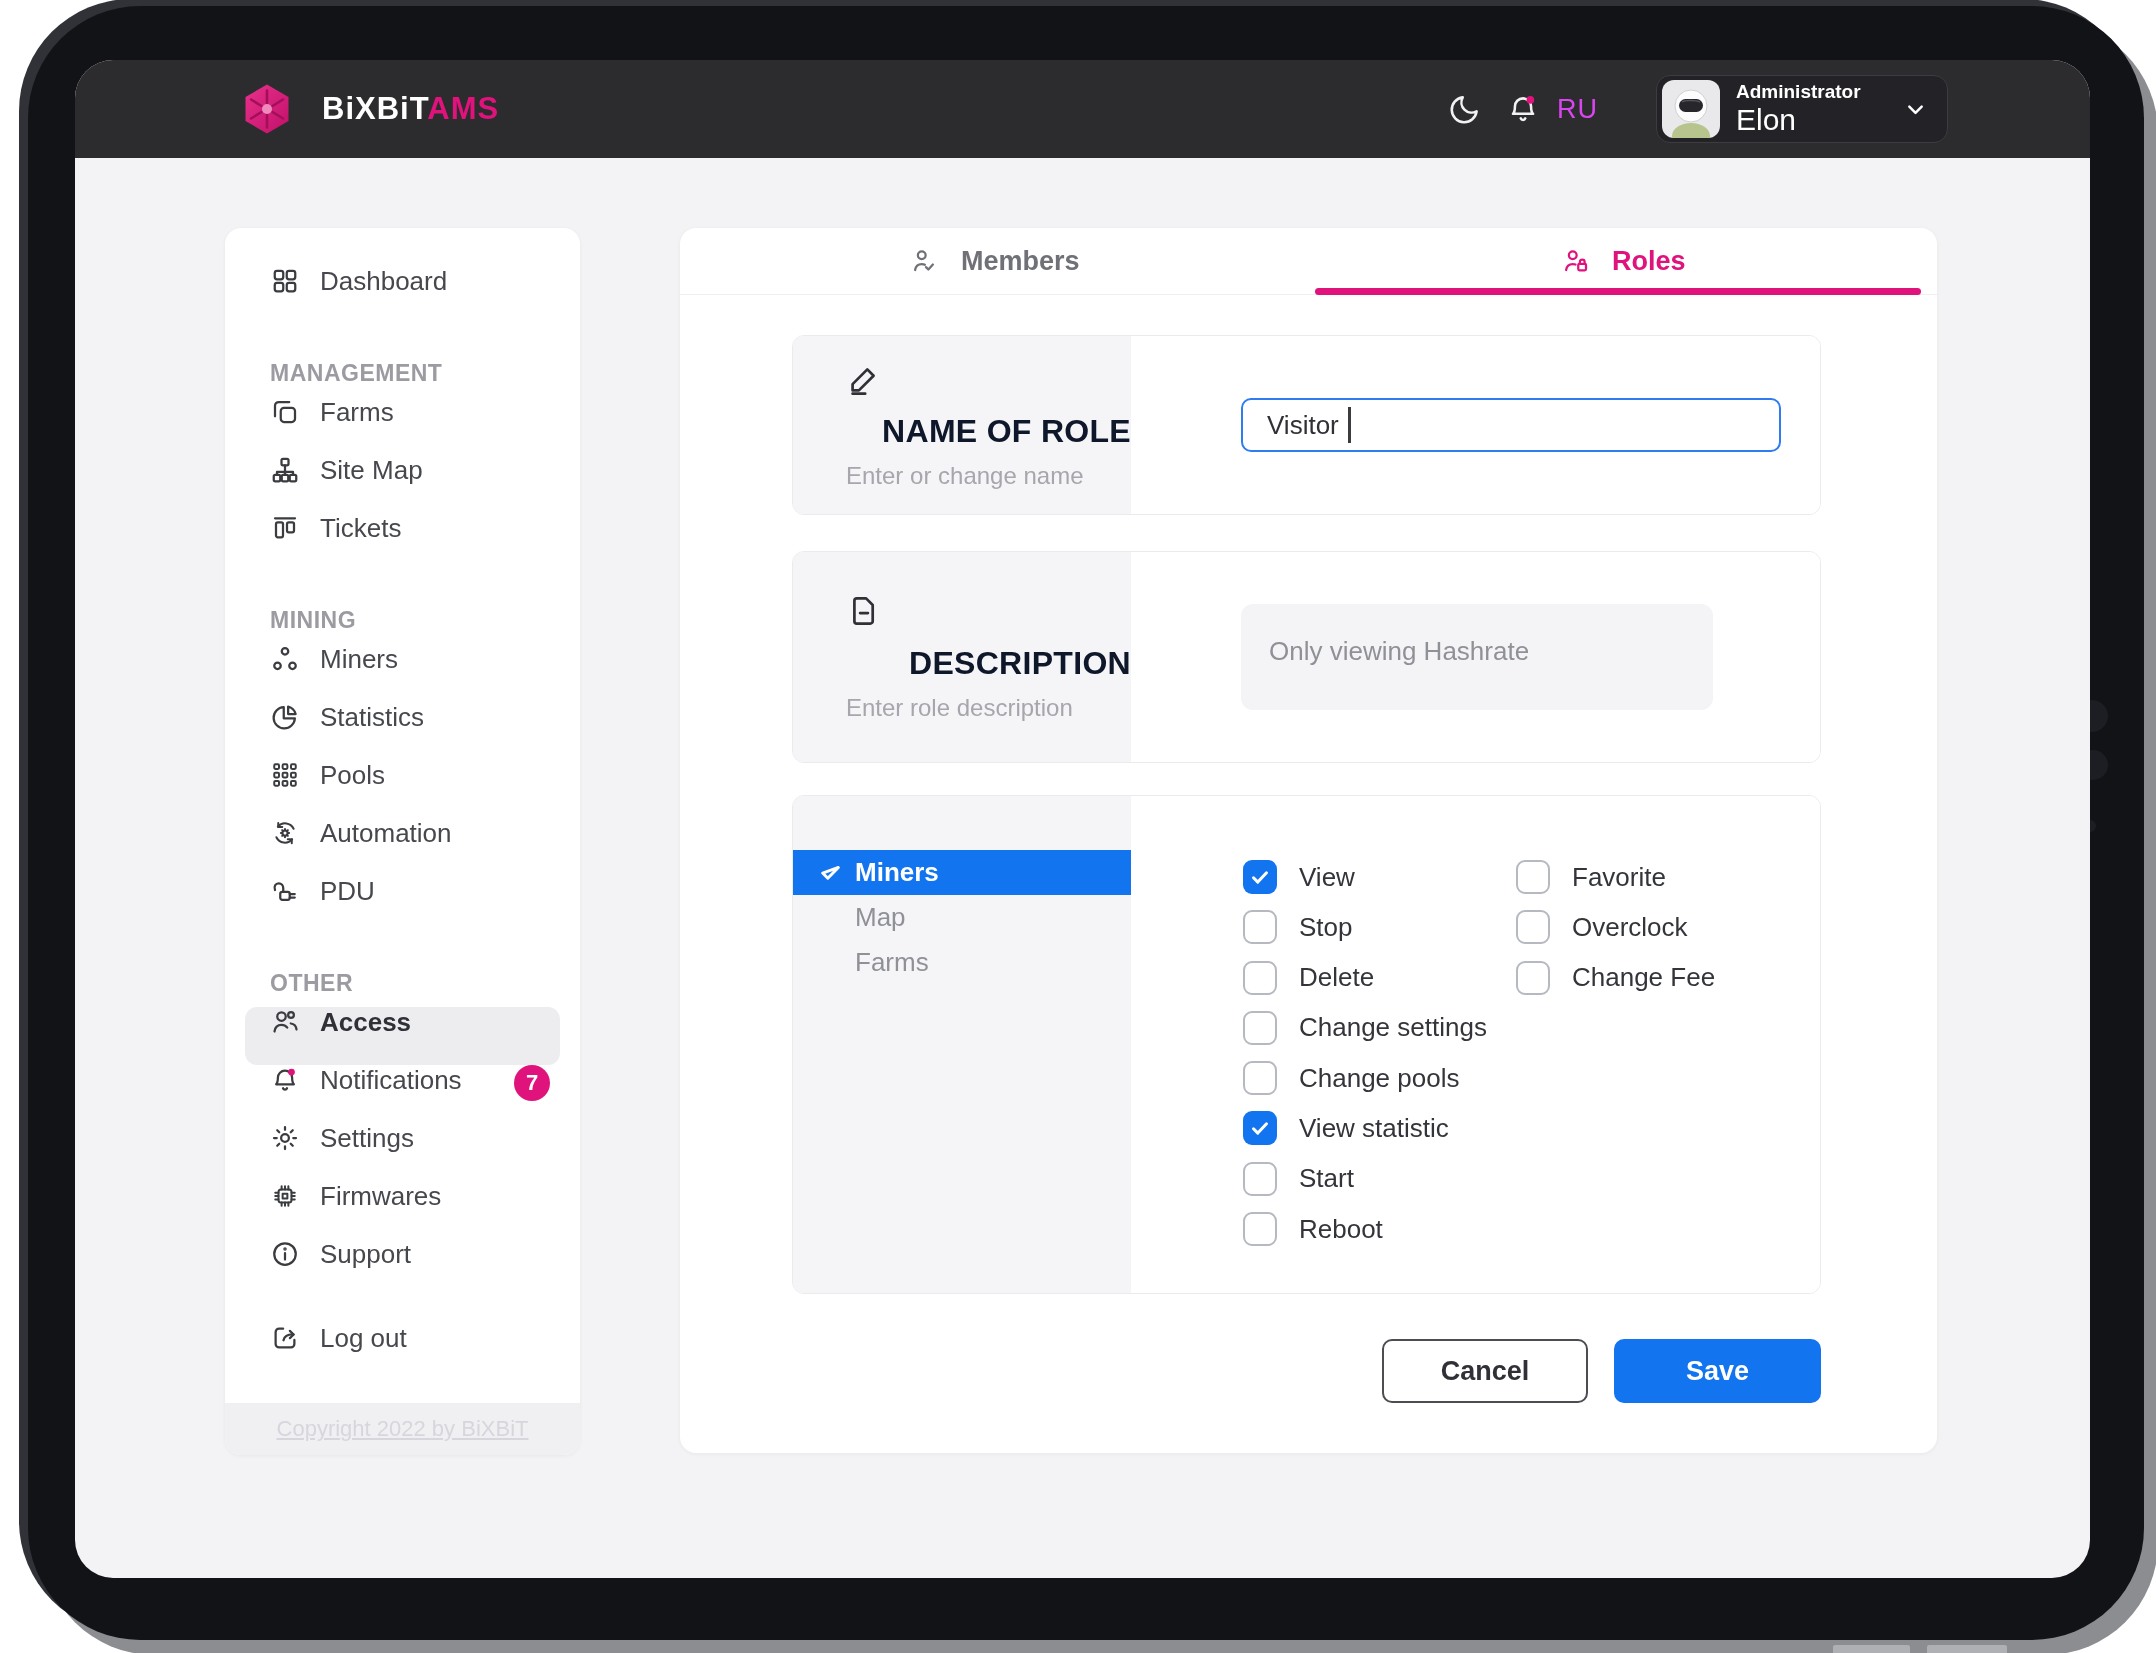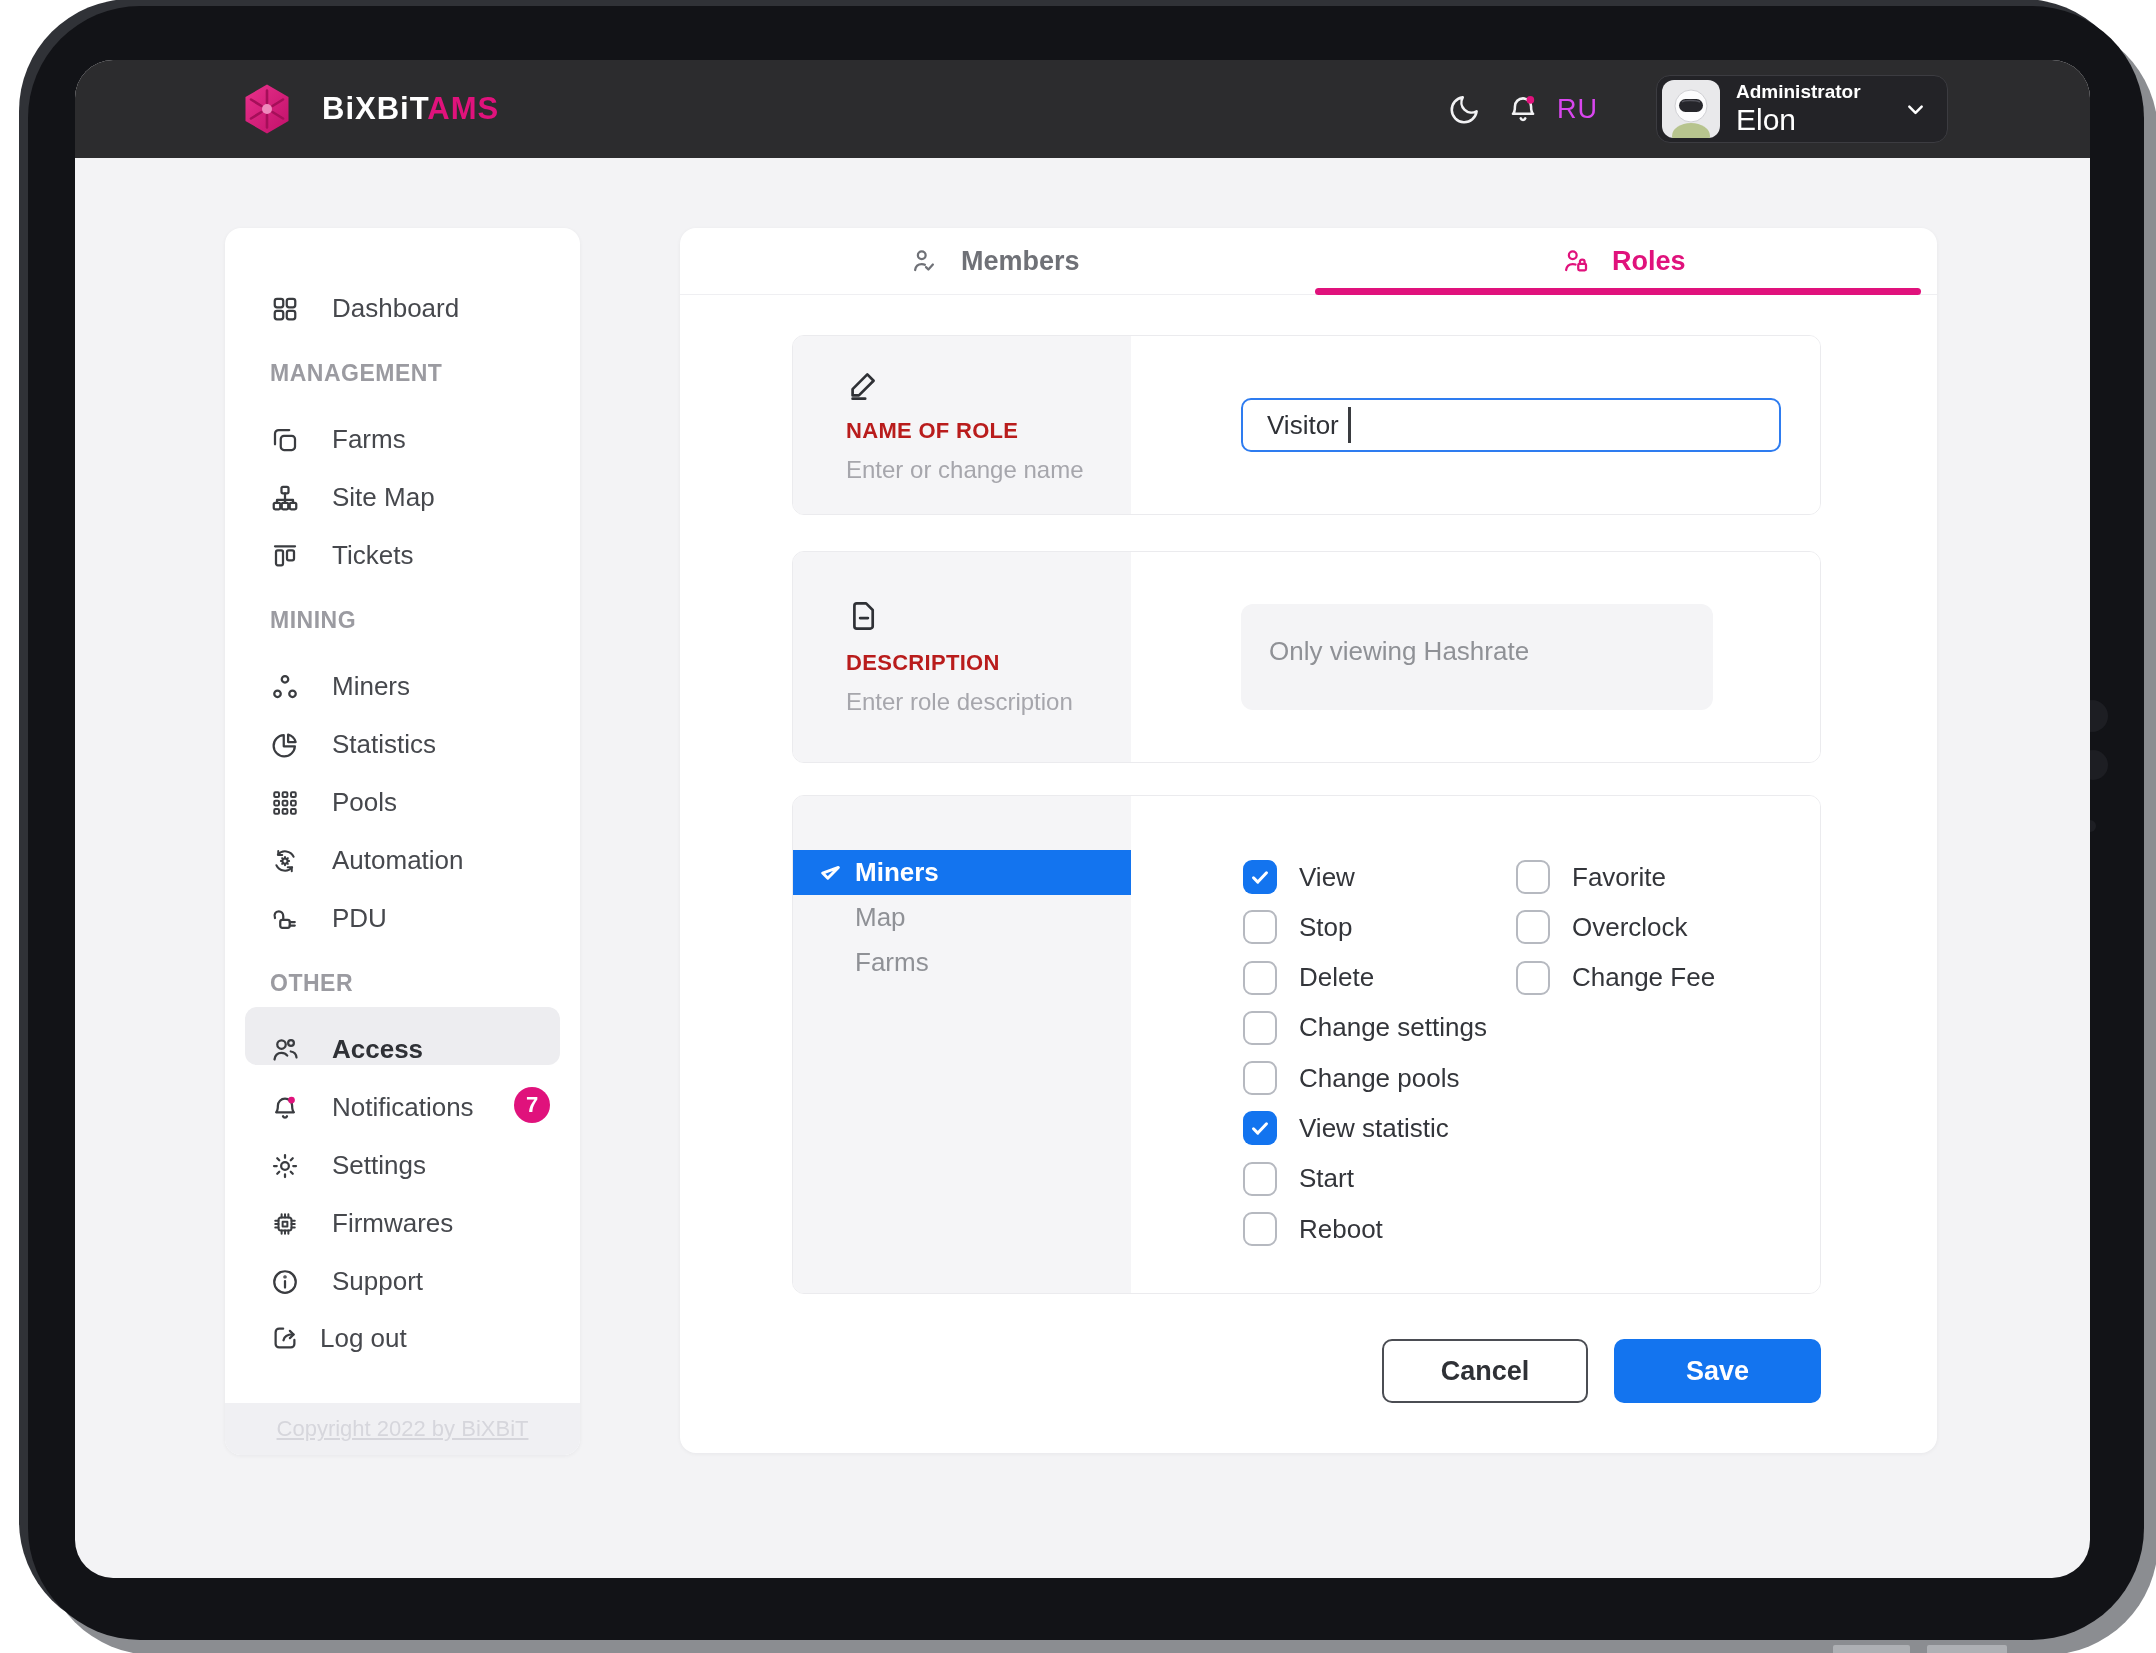--- a/index.html
+++ b/index.html
@@ -39,21 +39,21 @@
   .user-role{font-size:19px;font-weight:700;color:#ffffff;}
   .user-name{font-size:30px;color:#ffffff;}
   .user-chevron{margin-left:auto;width:27px;height:27px;color:#ffffff;}
   .user-chevron svg{width:100%;height:100%;display:block;}
 
   
   .sidebar{position:absolute;left:150px;top:168px;width:355px;height:1227px;background:#ffffff;
            border-radius:16px;display:flex;flex-direction:column;box-shadow:0 1px 4px rgba(25,25,45,.05);}
   .side-nav{flex:1;padding:38px 20px 0 45px;}
   .section-title{margin:36px 0 10px;font-size:23px;font-weight:700;letter-spacing:.5px;color:#9b9ba1;}
-  .side-item{display:flex;align-items:flex-end;gap:32px;height:58px;font-size:26px;color:#46484d;}
+  .side-item{display:flex;align-items:flex-start;gap:20px;height:58px;font-size:26px;color:#46484d;}
   .side-item .icon{width:30px;height:30px;color:#3a3c40;flex-shrink:0;}
   .icon svg{width:100%;height:100%;display:block;}
   .side-item.active{background:#ededf0;border-radius:12px;margin-left:-25px;padding-left:25px;font-weight:700;color:#2f3136;}
   .badge{margin-left:auto;margin-right:10px;width:36px;height:36px;border-radius:50%;background:#e0127c;
          color:#fff;font-size:22px;font-weight:700;display:flex;align-items:center;justify-content:center;}
   .logout-row{display:flex;align-items:center;gap:20px;height:58px;font-size:26px;color:#46484d;
               padding:0 20px 0 45px;margin-bottom:36px;}
   .logout-row .icon{width:30px;height:30px;color:#3a3c40;}
   .side-footer{height:52px;background:#f0f0f3;border-radius:0 0 16px 16px;display:flex;
                align-items:center;justify-content:center;font-size:22px;color:#d6d6dc;text-decoration:underline;}
@@ -67,21 +67,21 @@
   .tab .icon{width:30px;height:30px;}
   .tab.active{color:#e0127c;}
   .tab.active::after{content:'';position:absolute;left:6px;right:16px;bottom:-1px;height:7px;
                      border-radius:4px;background:#e0127c;}
 
   .sections{padding:40px 116px 0 112px;}
   .form-card{display:flex;border:1px solid #ebebee;border-radius:12px;overflow:hidden;background:#fff;}
   .form-left{width:338px;flex-shrink:0;background:#f5f5f7;display:flex;flex-direction:column;
              justify-content:center;padding-left:53px;box-sizing:border-box;}
   .form-icon{width:36px;height:36px;color:#2f3136;margin-bottom:16px;}
-  .form-title{font-size:22px;font-weight:800;color:#b91c1c;letter-spacing:.3px;}
+  .form-title{font-size:32px;font-weight:800;color:#0f172a;letter-spacing:.3px;text-align:right;}
   .form-hint{font-size:24px;color:#a6a6ac;margin-top:12px;}
   .form-right{flex:1;position:relative;background:#fff;}
 
   #section-name{height:178px;margin-bottom:36px;}
   #section-desc{height:210px;margin-bottom:32px;}
   #section-perm{height:497px;}
 
   .role-input{position:absolute;left:110px;top:62px;width:540px;height:54px;box-sizing:border-box;
               border:2.5px solid #2e7cf0;border-radius:10px;font-size:26px;color:#2f3136;
               padding:0 24px;font-family:inherit;outline:none;background:#fff;}

